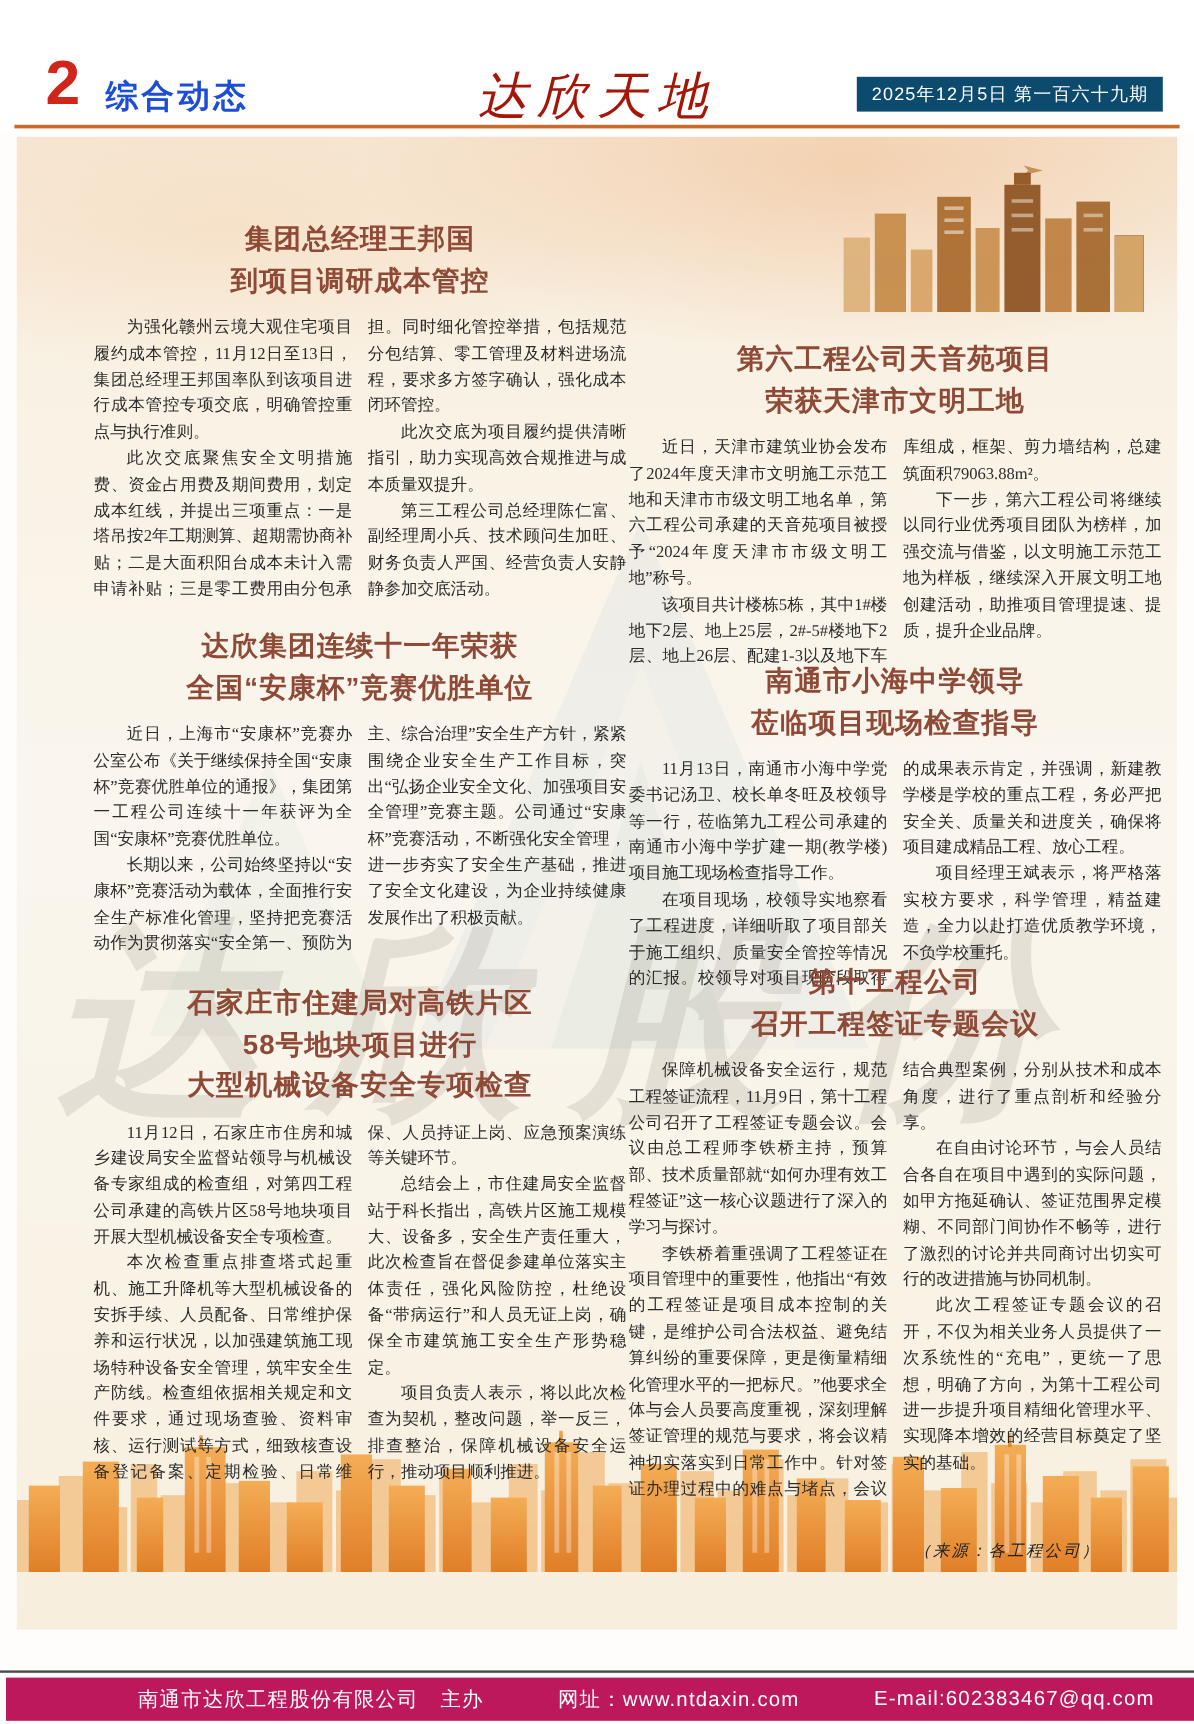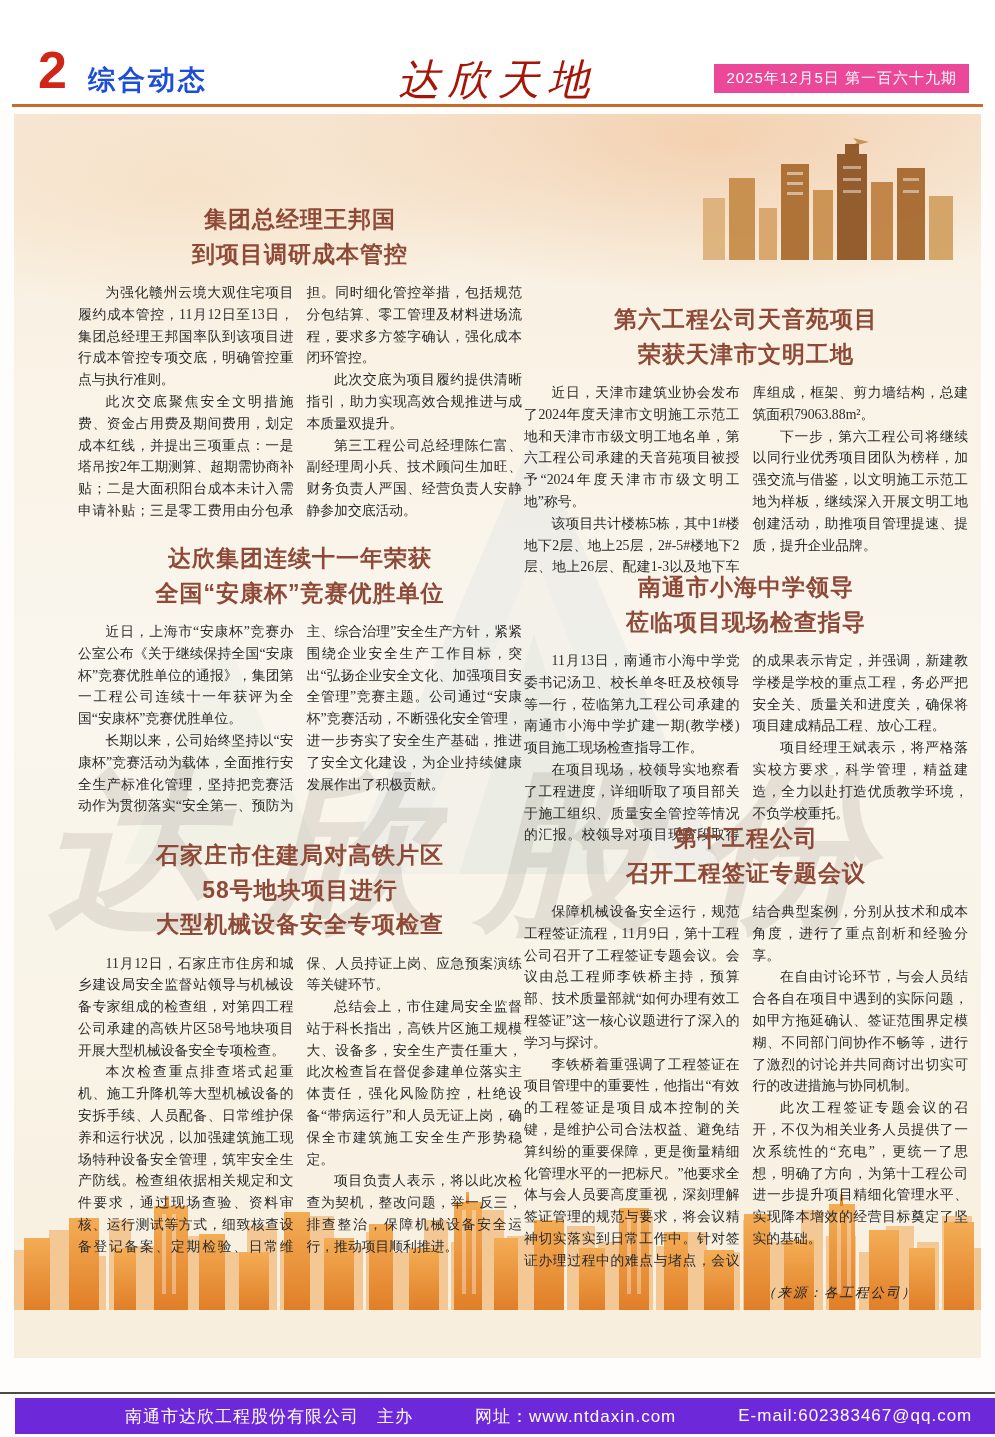--- a/index.html
+++ b/index.html
@@ -8,56 +8,56 @@
     font-family:"Liberation Serif",serif;overflow:hidden;
   }
   
   .header{position:absolute;top:0;left:0;width:995px;height:110px;background:#fff;z-index:5;}
   .page-num{position:absolute;left:38px;top:44px;font-family:"Liberation Sans",sans-serif;
     font-size:52px;font-weight:800;color:#d0261a;line-height:1;}
   .section-title{position:absolute;left:88px;top:62px;font-size:27px;font-weight:700;color:#1d4ed8;
     letter-spacing:3px;font-family:"Liberation Sans",sans-serif;}
   .masthead{position:absolute;left:0;right:0;top:52px;text-align:center;font-size:42px;font-weight:400;
     font-style:italic;color:#a51608;letter-spacing:8px;font-family:"DejaVu Serif",serif;}
-  .issue-badge{position:absolute;right:26px;top:64px;background:#ec4899;color:#fff;
+  .issue-badge{position:absolute;right:26px;top:64px;background:#0c4a6e;color:#fff;
     font-family:"Liberation Sans",sans-serif;font-size:15px;padding:5px 12px;letter-spacing:1px;}
   .header-rule{position:absolute;left:12px;right:12px;top:104px;height:3px;background:#c96a28;}
   
   .panel{position:absolute;left:14px;top:114px;width:967px;height:1244px;
     background:
       radial-gradient(ellipse 60% 18% at 72% 2%, rgba(240,190,145,0.55), transparent 70%),
       radial-gradient(ellipse 55% 14% at 18% 6%, rgba(246,218,186,0.55), transparent 70%),
       linear-gradient(180deg,#f6e7d5 0%,#f9f1e3 14%,#faf6ee 45%,#f9f3e6 78%,#f7eedd 100%);
     overflow:hidden;}
   .skyline-top{position:absolute;right:18px;top:6px;width:270px;height:150px;z-index:1;}
   .wm-text{position:absolute;left:30px;top:620px;width:930px;z-index:1;font-size:175px;font-weight:700;
     font-style:italic;color:#938d84;opacity:0.20;letter-spacing:42px;white-space:nowrap;
     font-family:"DejaVu Serif",serif;pointer-events:none;}
   .wm-tri{position:absolute;z-index:1;opacity:0.55;pointer-events:none;}
   
-  .article{position:absolute;width:444px;z-index:2;margin-top:20px;}
+  .article{position:absolute;width:444px;z-index:2;}
   .article-title{font-family:"Liberation Sans",sans-serif;font-weight:700;color:#8e4a37;
     text-align:center;white-space:pre-line;font-size:23px;line-height:1.5;letter-spacing:1px;
     margin:0 0 11px 0;}
   .article-body{column-count:2;column-gap:13px;text-align:justify;font-size:13.8px;line-height:1.58;
     color:#2b2b2b;}
   .article-body p{margin:0;text-indent:2em;}
   .a1{left:64px;top:68px;}
   .a2{left:510px;top:168px;}
   .a3{left:64px;top:407px;}
   .a4{left:510px;top:436px;}
   .a5{left:64px;top:704px;}
   .a6{left:510px;top:687px;}
   
   .skyline-bottom{position:absolute;left:0;right:0;bottom:48px;height:118px;z-index:1;}
   .source-note{position:absolute;right:64px;top:1170px;z-index:2;font-size:13.5px;font-style:italic;
     color:#222;letter-spacing:2px;}
   
   .footer-divider{position:absolute;left:0;right:0;top:1392px;height:2px;background:#4a4a4a;z-index:5;}
-  .footer-bar{position:absolute;left:15px;right:0;top:1398px;height:36px;background:#6d28d9;z-index:5;
+  .footer-bar{position:absolute;left:5px;right:0;top:1398px;height:36px;background:#be185d;z-index:5;
     display:flex;align-items:center;color:#fff;font-family:"Liberation Sans",sans-serif;
     font-size:17px;padding-left:110px;box-sizing:border-box;}
   .footer-bar span{margin-right:62px;white-space:nowrap;letter-spacing:1px;}
 </style>
 </head>
 <body>
 
 <div class="header">
   <div class="page-num">2</div>
   <div class="section-title">综合动态</div>

